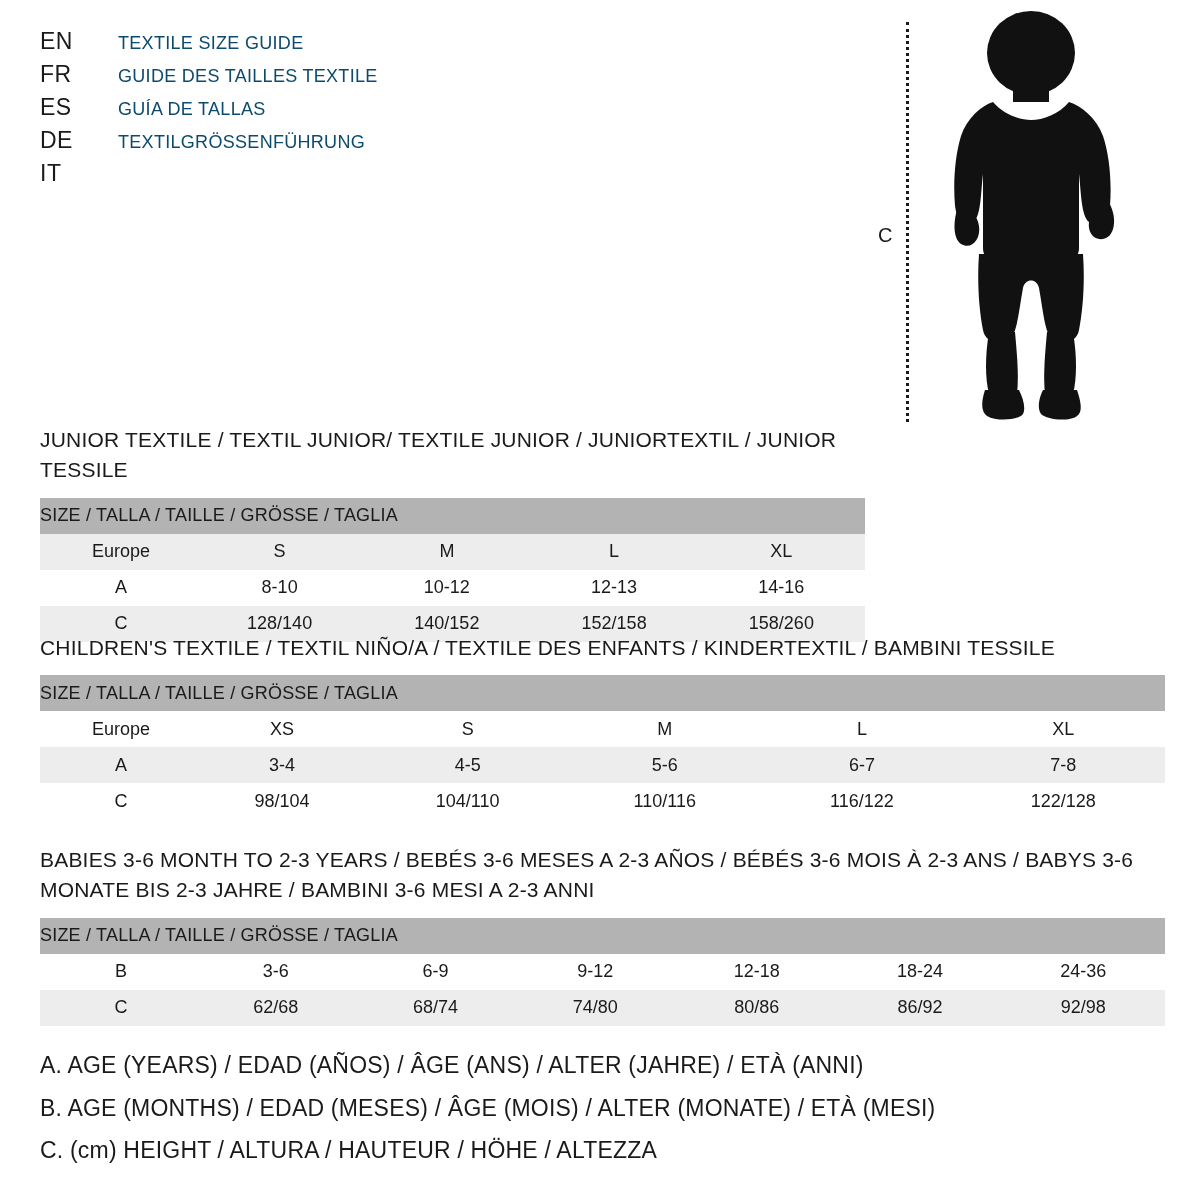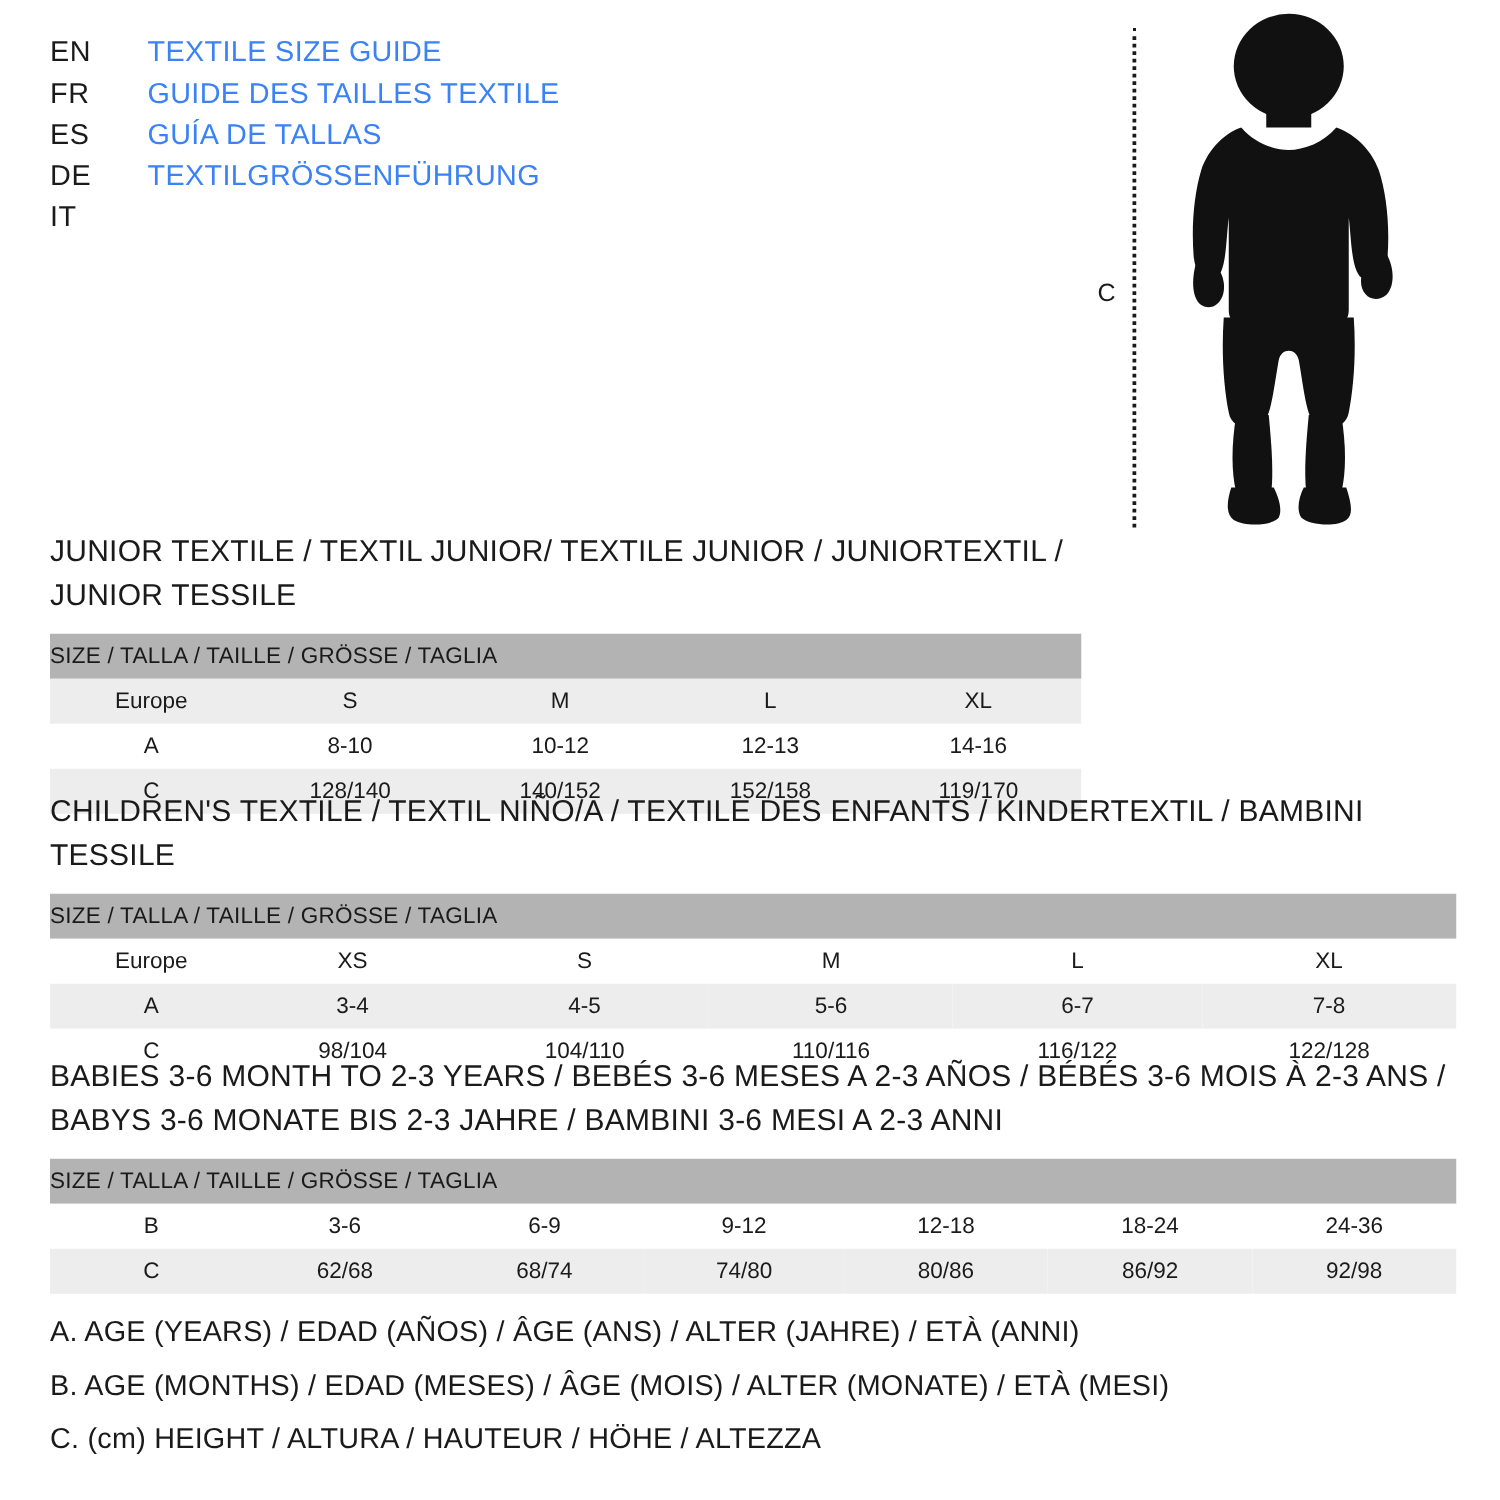--- a/index.html
+++ b/index.html
@@ -28,24 +28,24 @@
     align-items: baseline;
     height: 33px;
   }
   .lang-code {
     width: 78px;
     font-size: 23px;
     letter-spacing: 0.5px;
     color: #1a1a1a;
   }
   .lang-title {
-    font-size: 23px;
+    font-size: 18px;
     letter-spacing: 0.3px;
     text-transform: uppercase;
-    color: #3b82f6;
+    color: #0c4a6e;
   }
 
   
   .figure-area {
     position: absolute;
     right: 62px;
     top: 10px;
     width: 260px;
     height: 420px;
   }
@@ -69,21 +69,21 @@
     height: 400px;
     border-left: 3px dotted #1a1a1a;
   }
 
   
   .section {
     position: absolute;
     left: 40px;
   }
   .section-title {
-    font-size: 24px;
+    font-size: 21px;
     letter-spacing: 0.2px;
     text-transform: uppercase;
     color: #1a1a1a;
     margin-bottom: 12px;
     line-height: 1.45;
   }
   table.sizetable {
     border-collapse: collapse;
     font-size: 18px;
     color: #1a1a1a;
@@ -226,21 +226,21 @@
       <td class="cell">8-10</td>
       <td class="cell">10-12</td>
       <td class="cell">12-13</td>
       <td class="cell">14-16</td>
     </tr>
     <tr class="zebra-grey">
       <td class="rowlabel">C</td>
       <td class="cell">128/140</td>
       <td class="cell">140/152</td>
       <td class="cell">152/158</td>
-      <td class="cell">119/170</td>
+      <td class="cell">158/260</td>
     </tr>
   </tbody>
     </table>
 </div>
 
 <div class="section" style="top: 633px; width: 1125px;">
   <div class="section-title">CHILDREN'S TEXTILE / TEXTIL NIÑO/A / TEXTILE DES ENFANTS / KINDERTEXTIL / BAMBINI TESSILE</div>
   <table class="sizetable" style="width: 1125px;">
     <tbody>
         <tr class="band">

